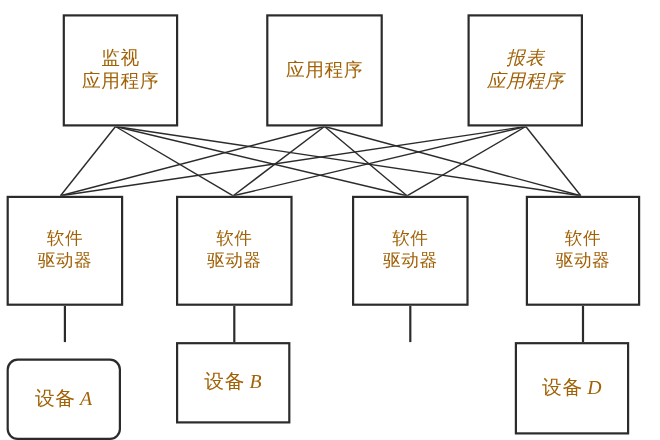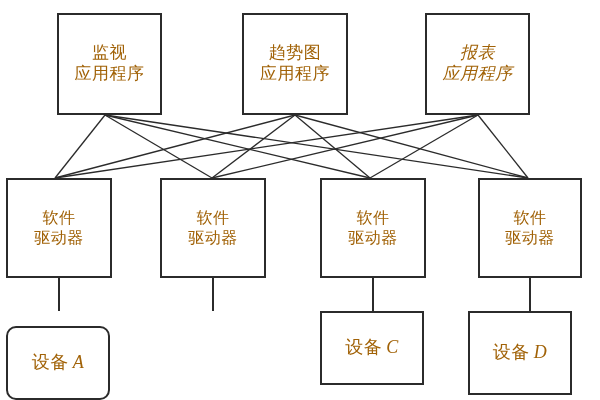--- a/index.html
+++ b/index.html
@@ -82,21 +82,20 @@
       <line x1="59" y1="278" x2="59" y2="311" stroke="#2b2b2b" stroke-width="2" shape-rendering="geometricPrecision"></line>
       <line x1="213" y1="278" x2="213" y2="311" stroke="#2b2b2b" stroke-width="2" shape-rendering="geometricPrecision"></line>
       <line x1="373" y1="278" x2="373" y2="311" stroke="#2b2b2b" stroke-width="2" shape-rendering="geometricPrecision"></line>
       <line x1="530" y1="278" x2="530" y2="311" stroke="#2b2b2b" stroke-width="2" shape-rendering="geometricPrecision"></line>
     </svg>
 <div class="node app-node" style="left: 57px; top: 13px; width: 105px; height: 102px;">
       <span class="line">监视</span>
       <span class="line">应用程序</span>
     </div>
     <div class="node app-node" style="left: 242px; top: 13px; width: 106px; height: 102px;">
-      <span class="line">趋势图</span>
       <span class="line">应用程序</span>
     </div>
     <div class="node app-node" style="left: 425px; top: 13px; width: 105px; height: 102px; font-style: italic;">
       <span class="line">报表</span>
       <span class="line">应用程序</span>
     </div>
     <div class="node driver-node" style="left: 6px; top: 178px; width: 106px; height: 100px;">
       <span class="line">软件</span>
       <span class="line">驱动器</span>
     </div>
@@ -108,19 +107,19 @@
       <span class="line">软件</span>
       <span class="line">驱动器</span>
     </div>
     <div class="node driver-node" style="left: 478px; top: 178px; width: 104px; height: 100px;">
       <span class="line">软件</span>
       <span class="line">驱动器</span>
     </div>
     <div class="node device-node" style="left: 6px; top: 326px; width: 104px; height: 74px; border-radius: 10px;">
       <span class="line"><span>设备</span><span class="dev-id">A</span></span>
     </div>
-    <div class="node device-node" style="left: 320px; top: 311px; width: 104px; height: 74px;">
-      <span class="line"><span>设备</span><span class="dev-id">C</span></span>
+    <div class="node device-node" style="left: 160px; top: 311px; width: 104px; height: 74px;">
+      <span class="line"><span>设备</span><span class="dev-id">B</span></span>
     </div>
     <div class="node device-node" style="left: 468px; top: 311px; width: 104px; height: 84px;">
       <span class="line"><span>设备</span><span class="dev-id">D</span></span>
     </div>
   </div>
 
 </body></html>

